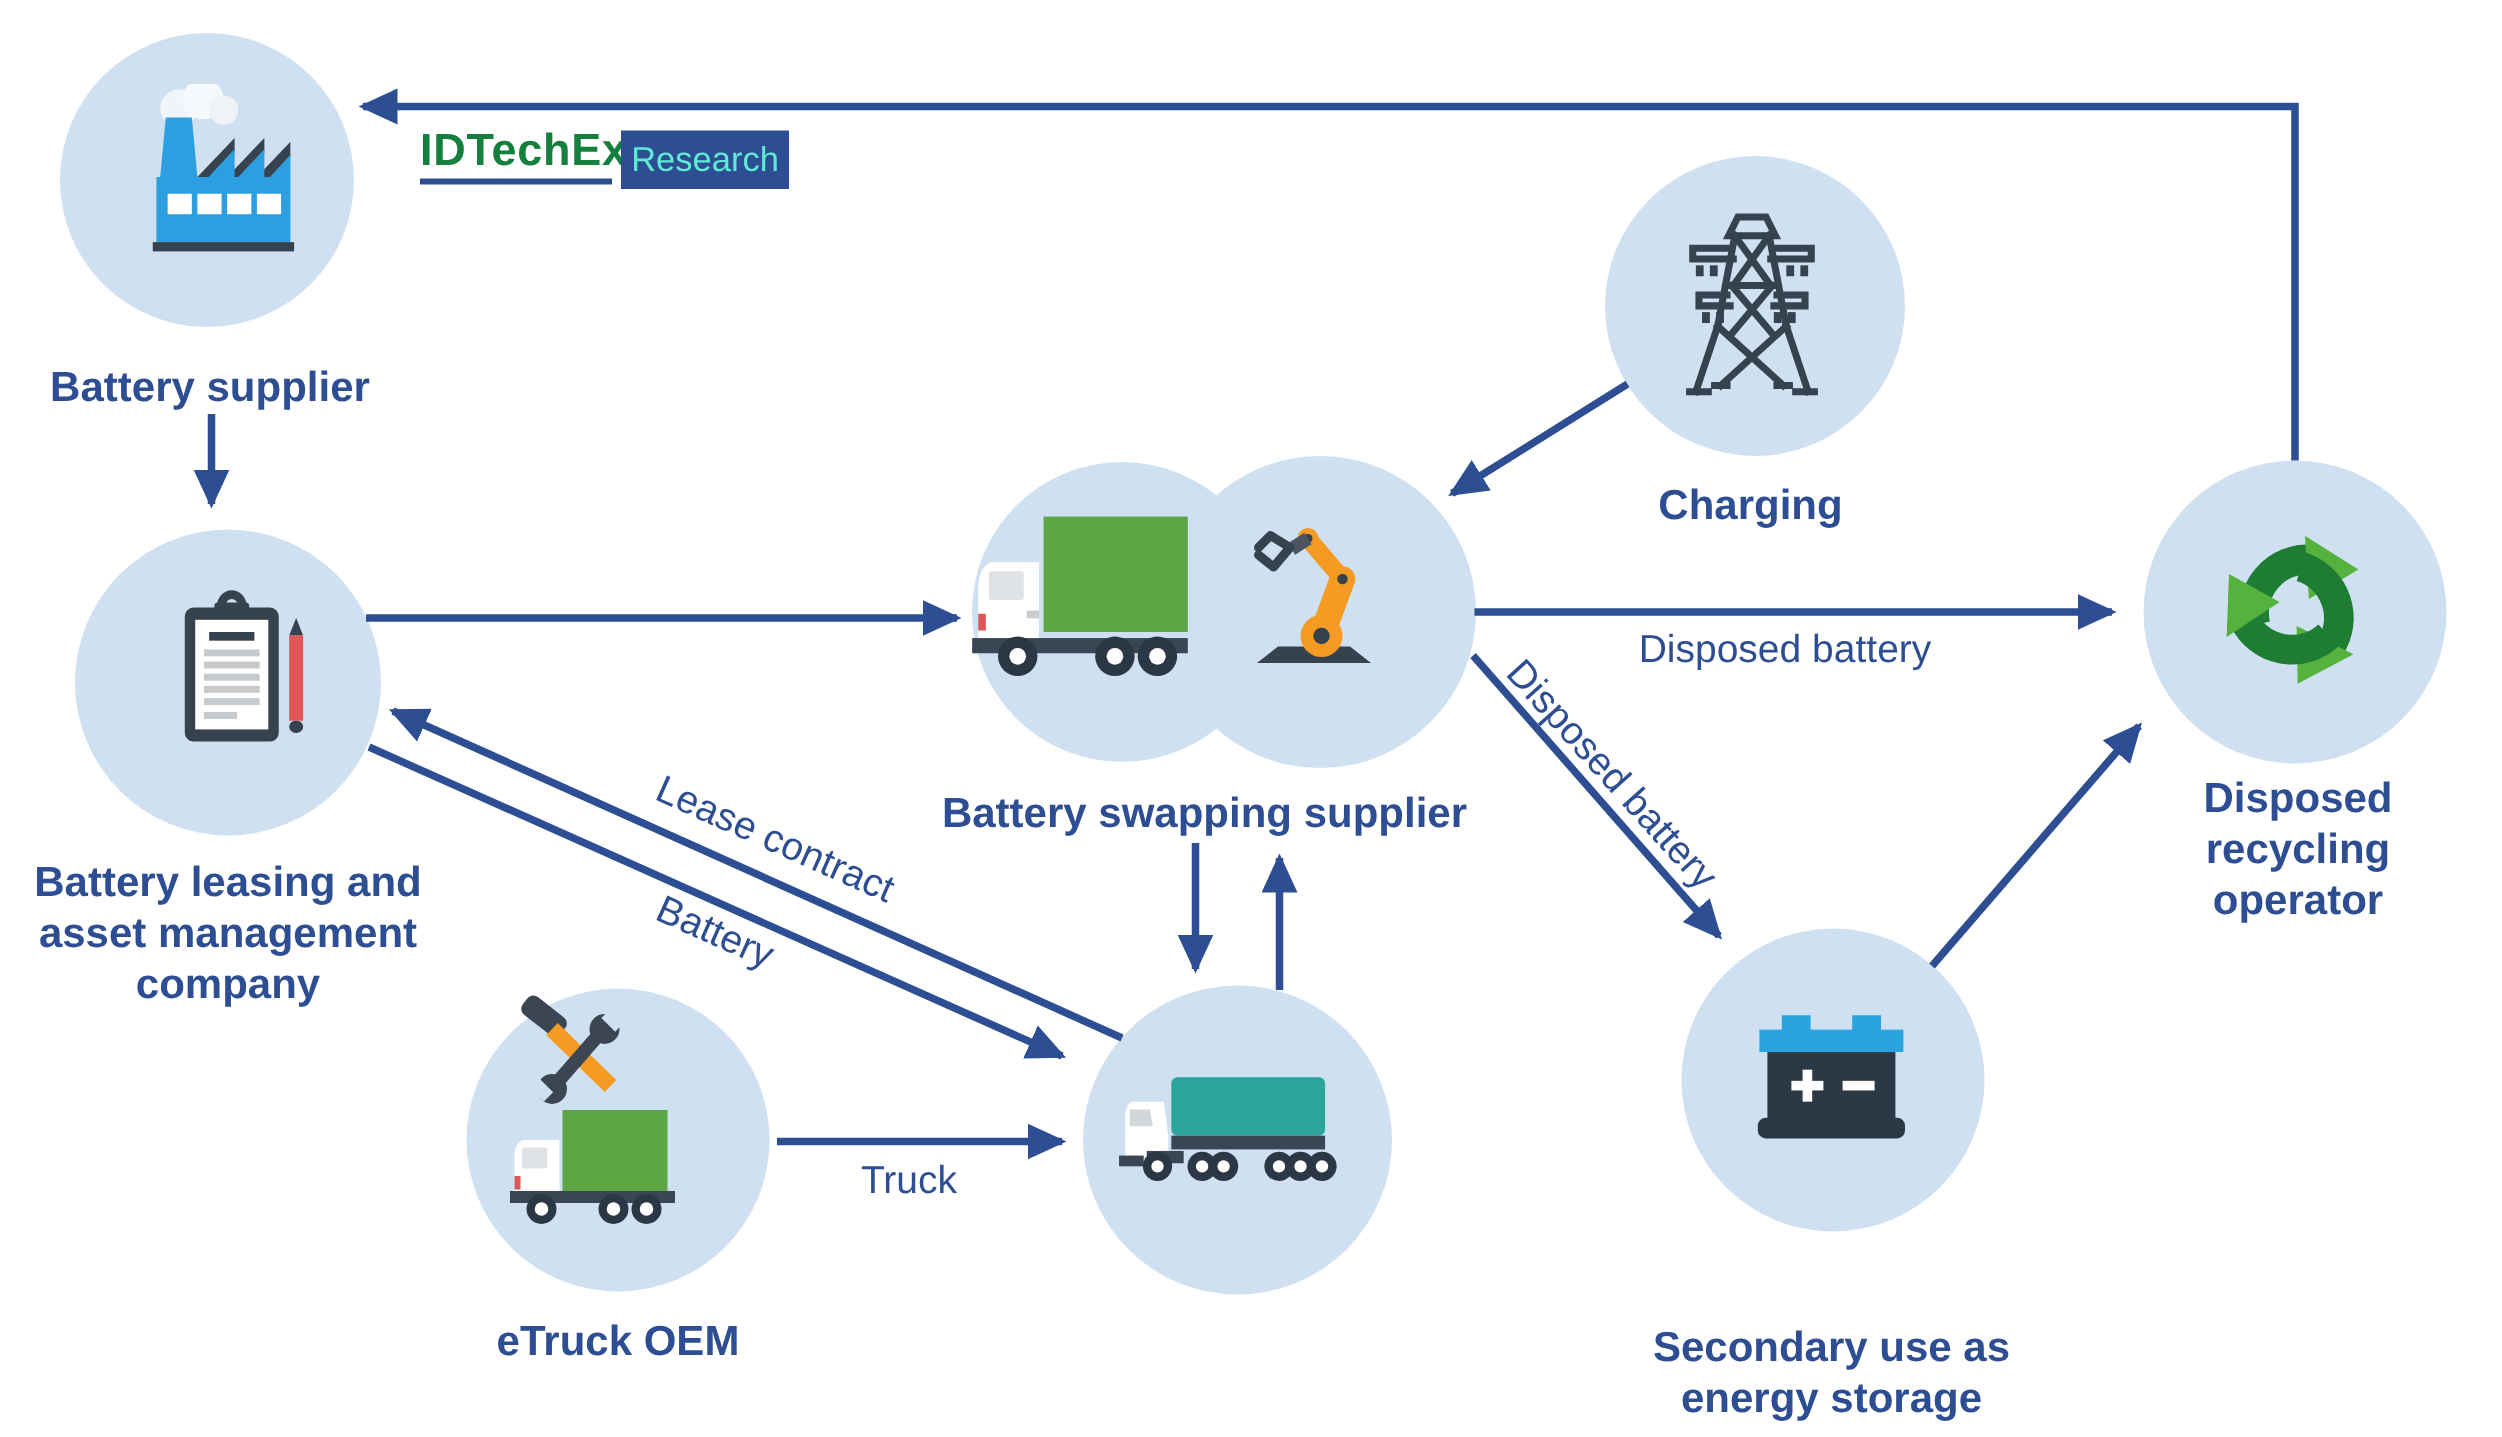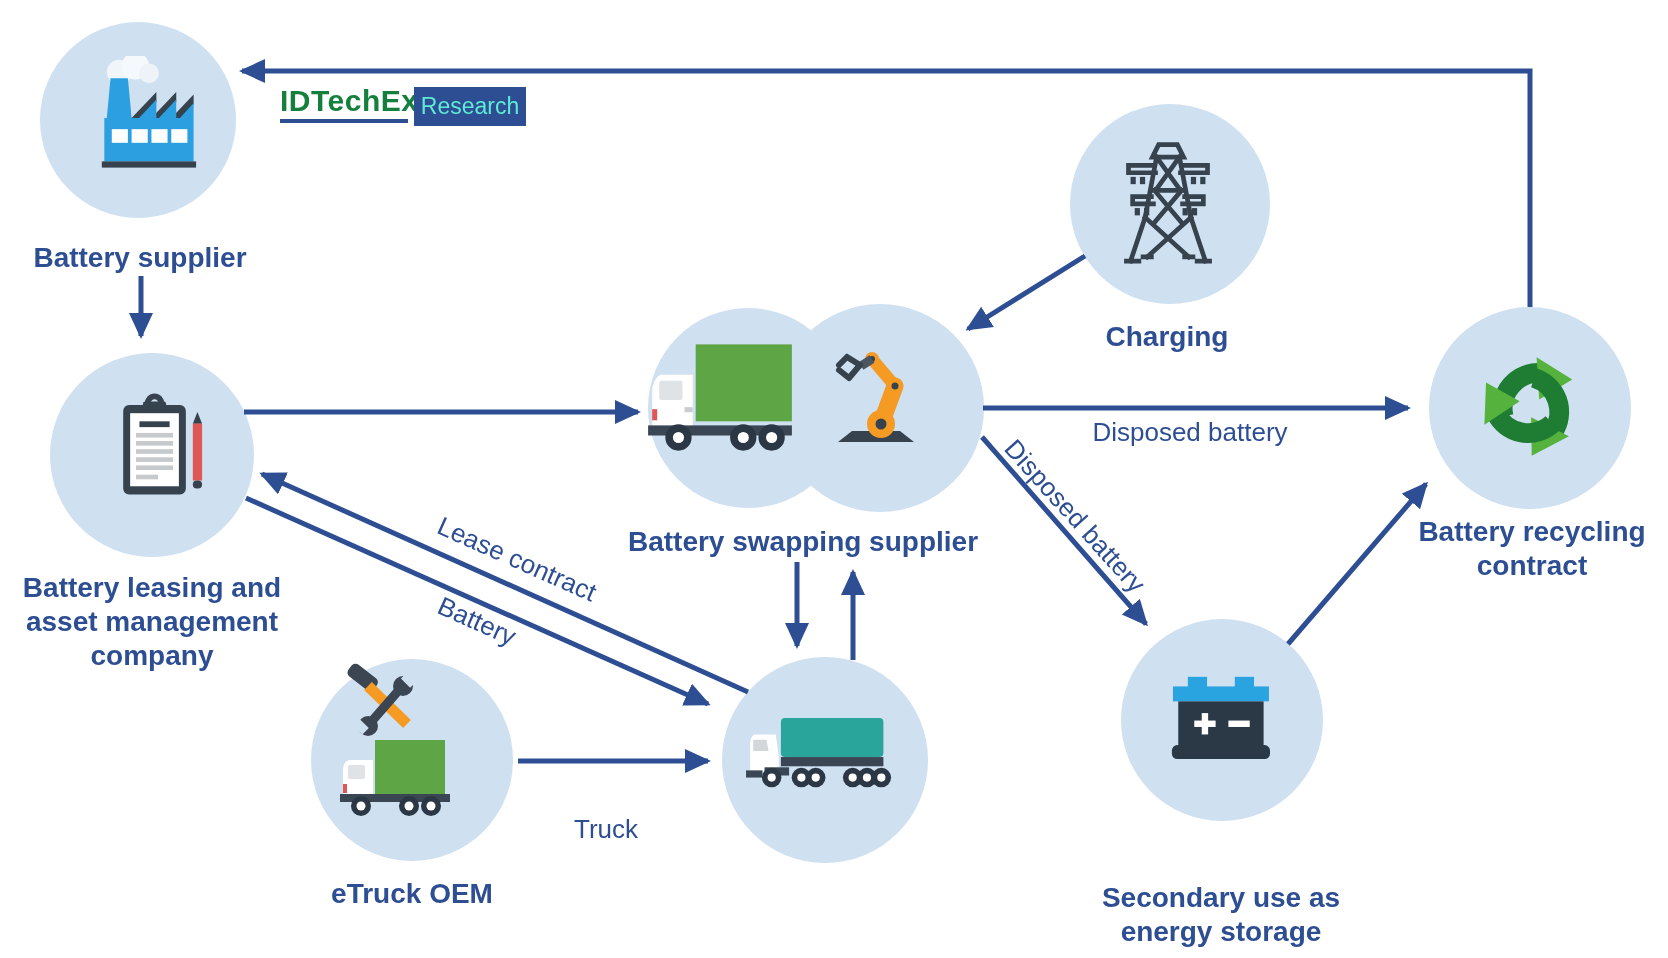--- a/index.html
+++ b/index.html
@@ -233,27 +233,27 @@
         <circle cx="120" cy="62" r="4" fill="#fff"></circle>
       <circle cx="134" cy="62" r="9.5" fill="#2b3744"></circle>
         <circle cx="134" cy="62" r="4" fill="#fff"></circle>
     </svg>
   </div>
 
   <div class="node-label" style="left:-10px;top:241px;width:300px;">Battery supplier</div>
   <div class="node-label" style="left:7px;top:571px;width:290px;">Battery leasing and asset management company</div>
   <div class="node-label" style="left:603px;top:525px;width:400px;">Battery swapping supplier</div>
   <div class="node-label" style="left:1067px;top:320px;width:200px;">Charging</div>
-  <div class="node-label" style="left:1412px;top:515px;width:240px;">Battery recycling contract</div>
+  <div class="node-label" style="left:1412px;top:515px;width:240px;">Disposed recycling operator</div>
   <div class="node-label" style="left:1096px;top:835px;width:250px;margin-top:46px;">Secondary use as energy storage</div>
   <div class="node-label" style="left:312px;top:877px;width:200px;">eTruck OEM</div>
 
   <div class="edge-label rot24" style="left:422px;top:544px;width:190px;">Lease contract</div>
   <div class="edge-label rot24" style="left:427px;top:606px;width:100px;">Battery</div>
-  <div class="edge-label" style="left:556px;top:814px;width:100px;">Truck</div>
+  <div class="edge-label" style="left:556px;top:771px;width:100px;">Truck</div>
   <div class="edge-label" style="left:1060px;top:417px;width:260px;">Disposed battery</div>
   <div class="edge-label rot48" style="left:965px;top:501px;width:220px;">Disposed battery</div>
 
   <div class="logo-brand">IDTechEx</div>
   <div class="logo-underline"></div>
   <div class="logo-badge">Research</div>
 
 </div>
 
 </body></html>

